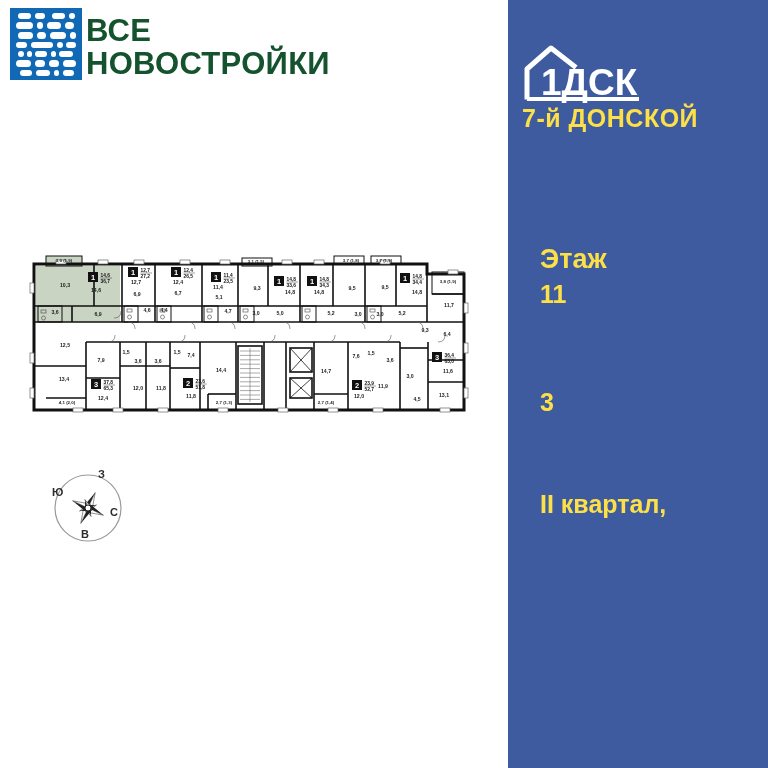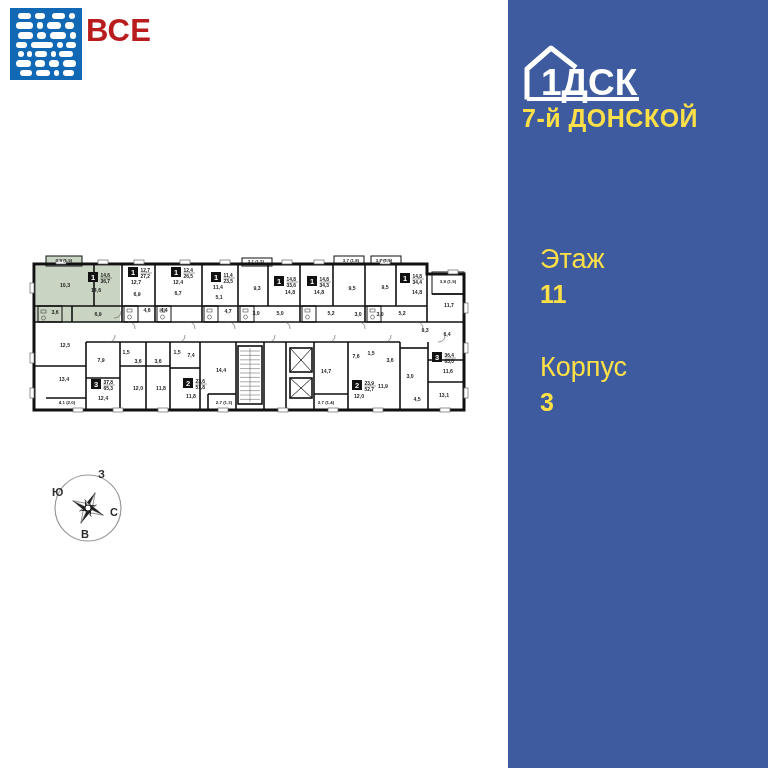--- a/index.html
+++ b/index.html
@@ -3,26 +3,26 @@
 <meta charset="utf-8">
 <style>
   html,body{margin:0;padding:0;}
   body{
     width:768px;height:768px;position:relative;overflow:hidden;
     background:#ffffff;font-family:"Liberation Sans",sans-serif;
   }
   
   .brand{position:absolute;left:10px;top:8px;display:flex;}
   .brand-text{position:absolute;left:86px;top:14px;line-height:33px;
-    font-weight:bold;font-size:31px;letter-spacing:.3px;color:#b91c1c;}
+    font-weight:bold;font-size:31px;letter-spacing:.3px;color:#14532d;}
   
   .sidebar{position:absolute;left:508px;top:0;width:292px;height:768px;background:#3d5b9e;color:#fde047;}
   .dev-logo{position:absolute;left:12px;top:40px;}
   .project-name{position:absolute;left:14px;top:104px;font-size:25px;font-weight:bold;letter-spacing:.5px;}
-  .field-label{position:absolute;left:32px;font-size:27px;font-weight:normal;}
+  .field-label{position:absolute;left:32px;font-size:27px;font-weight:bold;}
   .field-value{position:absolute;left:32px;font-size:25px;font-weight:bold;line-height:32px;}
   
   .plan-wrap{position:absolute;left:28px;top:248px;width:470px;height:175px;}
   
   .compass{position:absolute;left:46px;top:466px;width:84px;height:84px;}
   .compass span{position:absolute;font-size:11px;font-weight:bold;color:#2b2b2b;}
 </style>
 </head>
 <body>
 
@@ -57,20 +57,21 @@
         <rect x="53" y="52" width="13" height="7" rx="3.5"></rect>
       <rect x="10" y="62" width="12" height="6" rx="3"></rect>
         <rect x="26" y="62" width="14" height="6" rx="3"></rect>
         <rect x="44" y="62" width="5" height="6" rx="2.5"></rect>
         <rect x="53" y="62" width="11" height="6" rx="3"></rect>
     </g>
   </svg>
 </div>
 <div class="brand-text">
   <div>ВСЕ</div>
+  <div>НОВОСТРОЙКИ</div>
 </div>
 
 <div class="plan-wrap">
   <svg id="plan" width="470" height="175" viewBox="0 0 470 175">
       <rect x="8" y="18" width="84" height="56" fill="#c9d4c2"></rect>
       <rect x="18" y="8" width="36" height="10" fill="#c9d4c2" stroke="#111111" stroke-width="1"></rect>
       <rect x="214" y="10" width="30" height="8" fill="#fff" stroke="#111111" stroke-width="1"></rect>
       <rect x="306" y="8" width="30" height="8" fill="#fff" stroke="#111111" stroke-width="1"></rect>
       <rect x="343" y="8" width="30" height="8" fill="#fff" stroke="#111111" stroke-width="1"></rect>
       <rect x="404" y="24" width="32" height="22" fill="#fff" stroke="#111111" stroke-width="1"></rect>
@@ -361,16 +362,16 @@
   <svg class="dev-logo" width="230" height="64" viewBox="0 0 230 64">
     <path d="M7,57 V29 L31,8 L54,26" fill="none" stroke="#ffffff" stroke-width="5" stroke-linejoin="round" stroke-linecap="square"></path>
     <text x="21" y="55" font-family="Liberation Sans, sans-serif" font-size="37" font-weight="bold" fill="#ffffff">1ДСК</text>
     <rect x="7" y="57" width="112" height="4" fill="#ffffff"></rect>
   </svg>
   <div class="project-name">7-й ДОНСКОЙ</div>
 
   <div class="field-label" style="top:244px">Этаж</div>
   <div class="field-value" style="top:278px">11</div>
 
-  <div class="field-label" style="top:352px">Корпус</div>
   <div class="field-value" style="top:386px">3</div>
 
+  <div class="field-value" style="top:488px">II квартал,</div>
 </div>
 
 </body></html>

